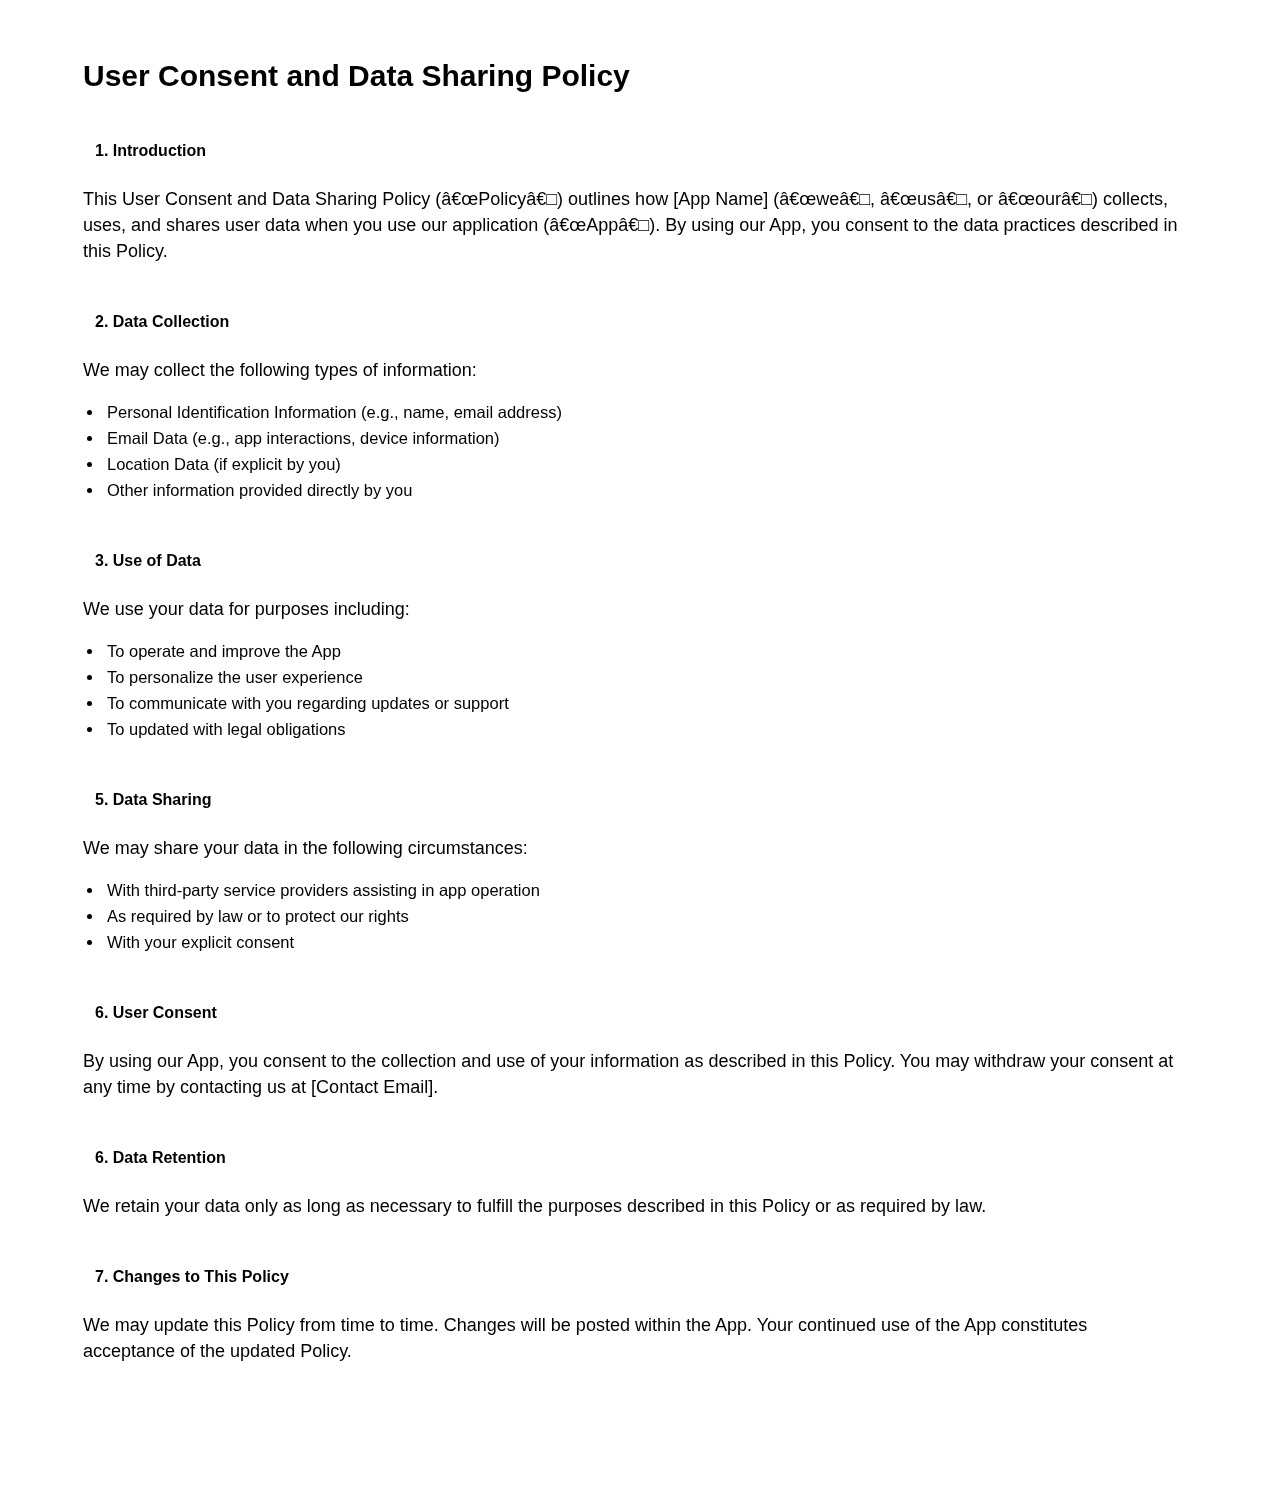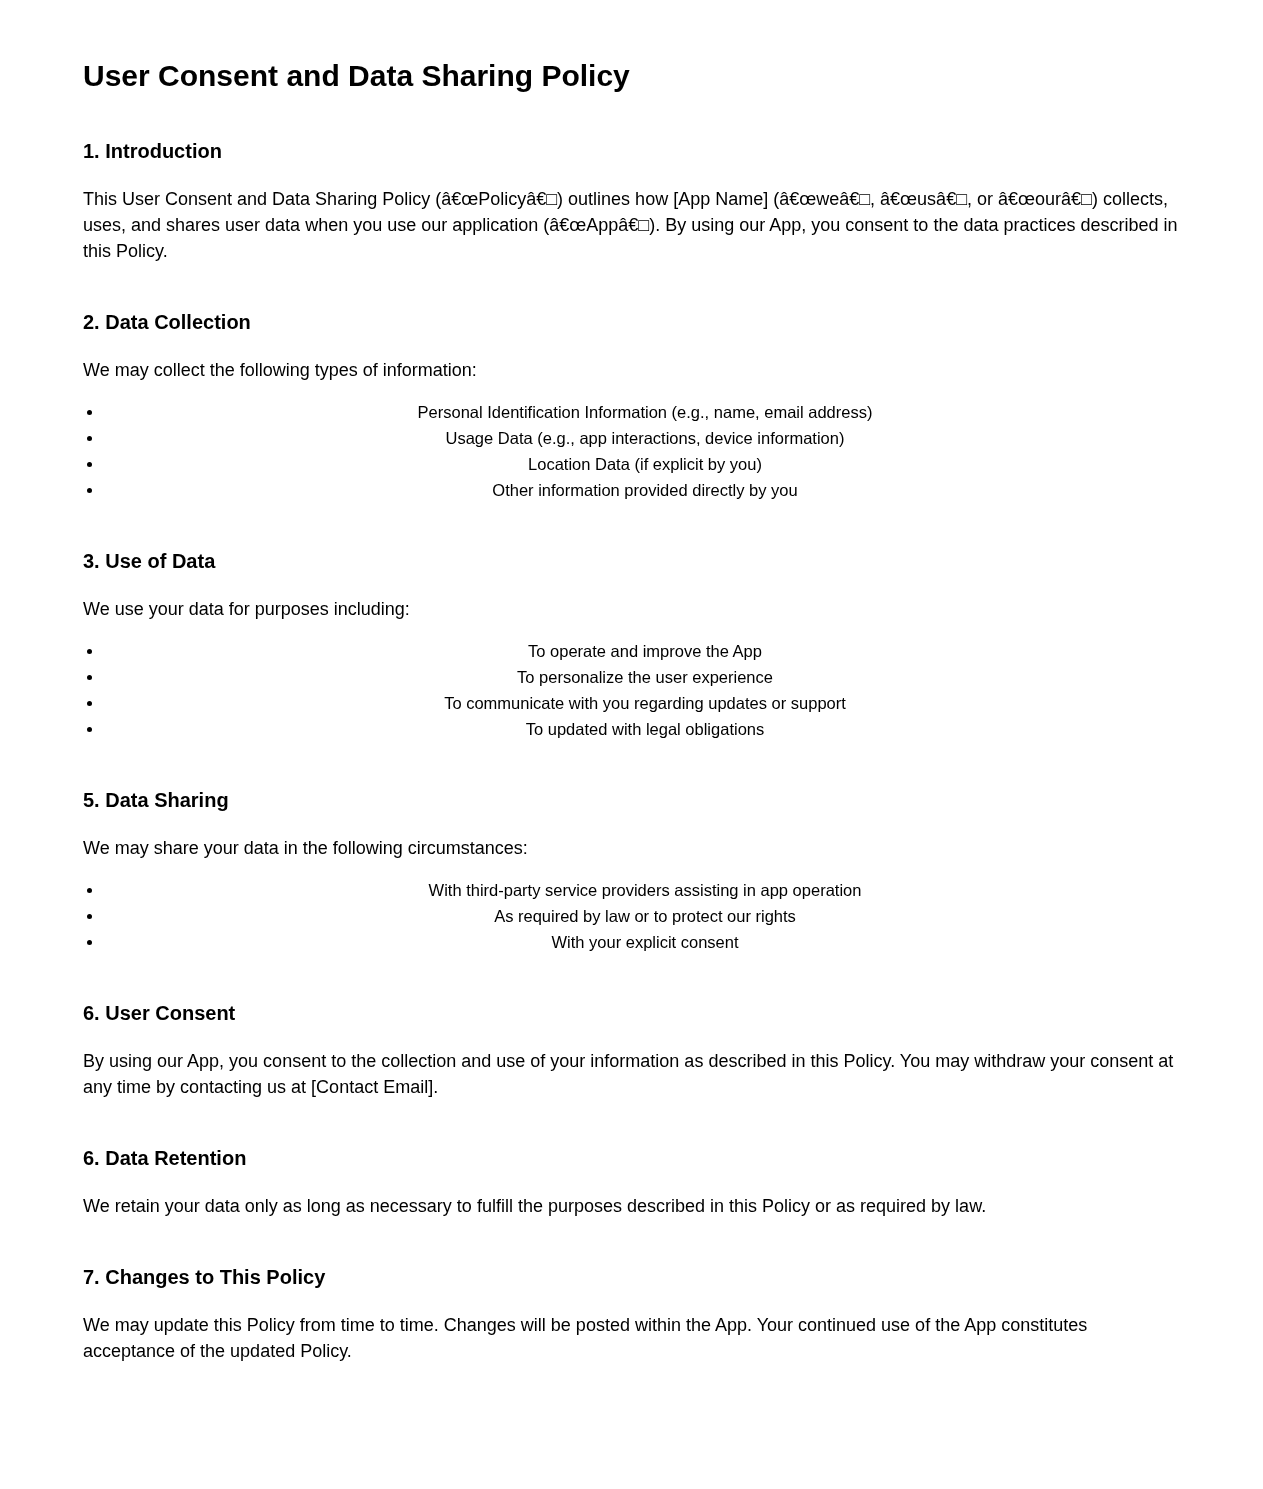--- a/index.html
+++ b/index.html
@@ -17,35 +17,34 @@
     padding: 58px 80px 60px 83px;
     border-radius: 17px;
   }
   h1.doc-title {
     font-size: 30px;
     line-height: 35px;
     font-weight: 700;
     margin: 0 0 45px 0;
   }
   h2.section-heading {
-    font-size: 20px;
+    font-size: 16px;
     line-height: 26px;
     font-weight: 700;
-    margin: 45px 0 22px 0;
+    margin: 45px 0 22px 12px;
   }
   p.section-paragraph {
     font-size: 18px;
     line-height: 26px;
     margin: 0 0 16px 0;
     max-width: 1100px;
   }
   ul.section-bullets {
     margin: 16px 0 16px 0;
     padding-left: 21px;
-    text-align: center;
   }
   ul.section-bullets li {
     font-size: 16.5px;
     line-height: 26px;
     padding-left: 3px;
   }
 </style>
 </head>
 <body>
 
@@ -56,21 +55,21 @@
   <section>
     <h2 class="section-heading">1. Introduction</h2>
     <p class="section-paragraph">This User Consent and Data Sharing Policy (â€œPolicyâ€□) outlines how [App Name] (â€œweâ€□, â€œusâ€□, or â€œourâ€□) collects, uses, and shares user data when you use our application (â€œAppâ€□). By using our App, you consent to the data practices described in this Policy.</p>
   </section>
 
   <section>
     <h2 class="section-heading">2. Data Collection</h2>
     <p class="section-paragraph">We may collect the following types of information:</p>
     <ul class="section-bullets">
       <li>Personal Identification Information (e.g., name, email address)</li>
-      <li>Usage Data (e.g., app interactions, device information)</li>
+      <li>Email Data (e.g., app interactions, device information)</li>
       <li>Location Data (if explicit by you)</li>
       <li>Other information provided directly by you</li>
     </ul>
   </section>
 
   <section>
     <h2 class="section-heading">3. Use of Data</h2>
     <p class="section-paragraph">We use your data for purposes including:</p>
     <ul class="section-bullets">
       <li>To operate and improve the App</li>

